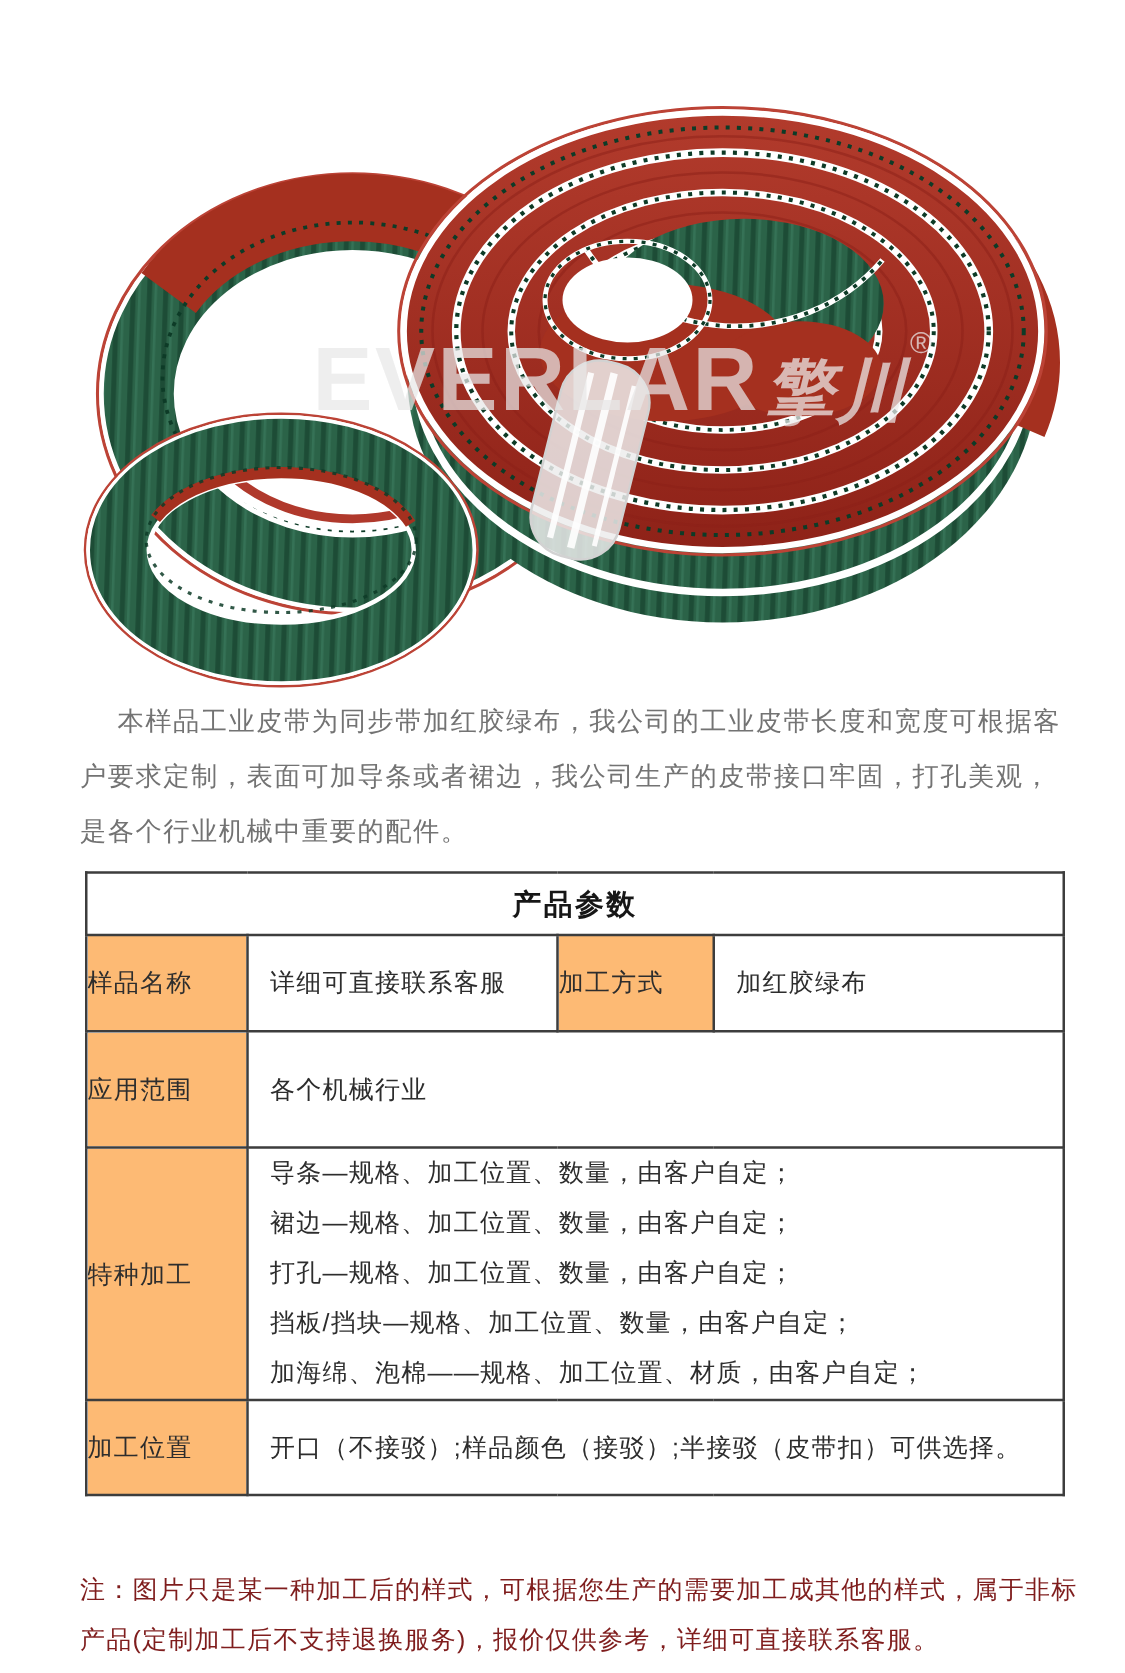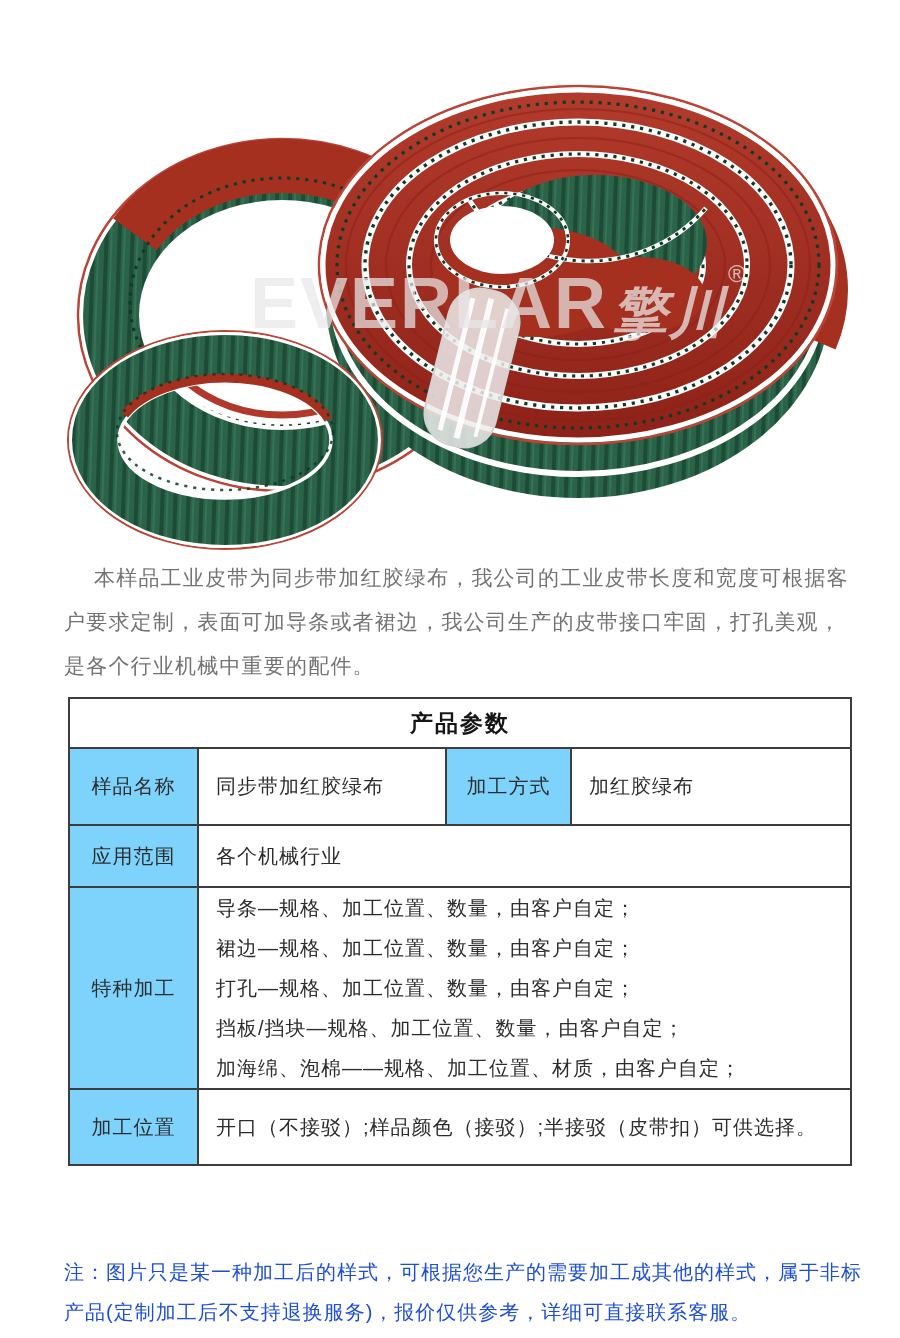--- a/index.html
+++ b/index.html
@@ -17,26 +17,26 @@
   }
   table.params{
     position:absolute;left:68px;top:697px;width:782px;
     border-collapse:collapse;table-layout:fixed;
     font-size:20px;color:#2d2d2d;letter-spacing:1px;
   }
   .params td{border:2px solid #3d3d3d;padding:0;vertical-align:middle;overflow:hidden}
   .params td.ttl{
     font-size:23px;font-weight:700;text-align:center;color:#161616;letter-spacing:2px;
   }
-  .params td.lab{background:#7dd3fc;text-align:center}
+  .params td.lab{background:#fdba74;text-align:left}
   .params td.val{padding-left:17px;padding-right:8px;text-align:left}
   .params .lines div{line-height:40px;white-space:nowrap}
   .note{
     position:absolute;left:64px;top:1252px;width:806px;margin:0;
-    font-size:20px;line-height:40px;color:#1d4ed8;letter-spacing:1px;
+    font-size:20px;line-height:40px;color:#7f1d1d;letter-spacing:1px;
   }
 </style>
 </head>
 <body>
 
 <div class="hero">
   <svg viewBox="0 0 900 510" xmlns="http://www.w3.org/2000/svg">
     <defs>
       <pattern id="ribs" width="13" height="22" patternUnits="userSpaceOnUse" patternTransform="rotate(2)">
         <rect width="13" height="22" fill="#2b6348"></rect>
@@ -122,25 +122,25 @@
       <col style="width:248px">
       <col style="width:125px">
       <col style="width:280px">
   </colgroup>
   <tbody>
     <tr style="height:50px">
       <td class="ttl" colspan="4">产品参数</td>
     </tr>
     <tr style="height:77px">
       <td class="lab">样品名称</td>
-      <td class="val">同步带加红胶绿布</td>
+      <td class="val">详细可直接联系客服</td>
       <td class="lab">加工方式</td>
       <td class="val">加红胶绿布</td>
     </tr>
-    <tr style="height:62px">
+    <tr style="height:93px">
       <td class="lab">应用范围</td>
       <td class="val" colspan="3">各个机械行业</td>
     </tr>
     <tr style="height:202px">
       <td class="lab">特种加工</td>
       <td class="val lines" colspan="3">
         <div>导条—规格、加工位置、数量，由客户自定；</div>
         <div>裙边—规格、加工位置、数量，由客户自定；</div>
         <div>打孔—规格、加工位置、数量，由客户自定；</div>
         <div>挡板/挡块—规格、加工位置、数量，由客户自定；</div>

